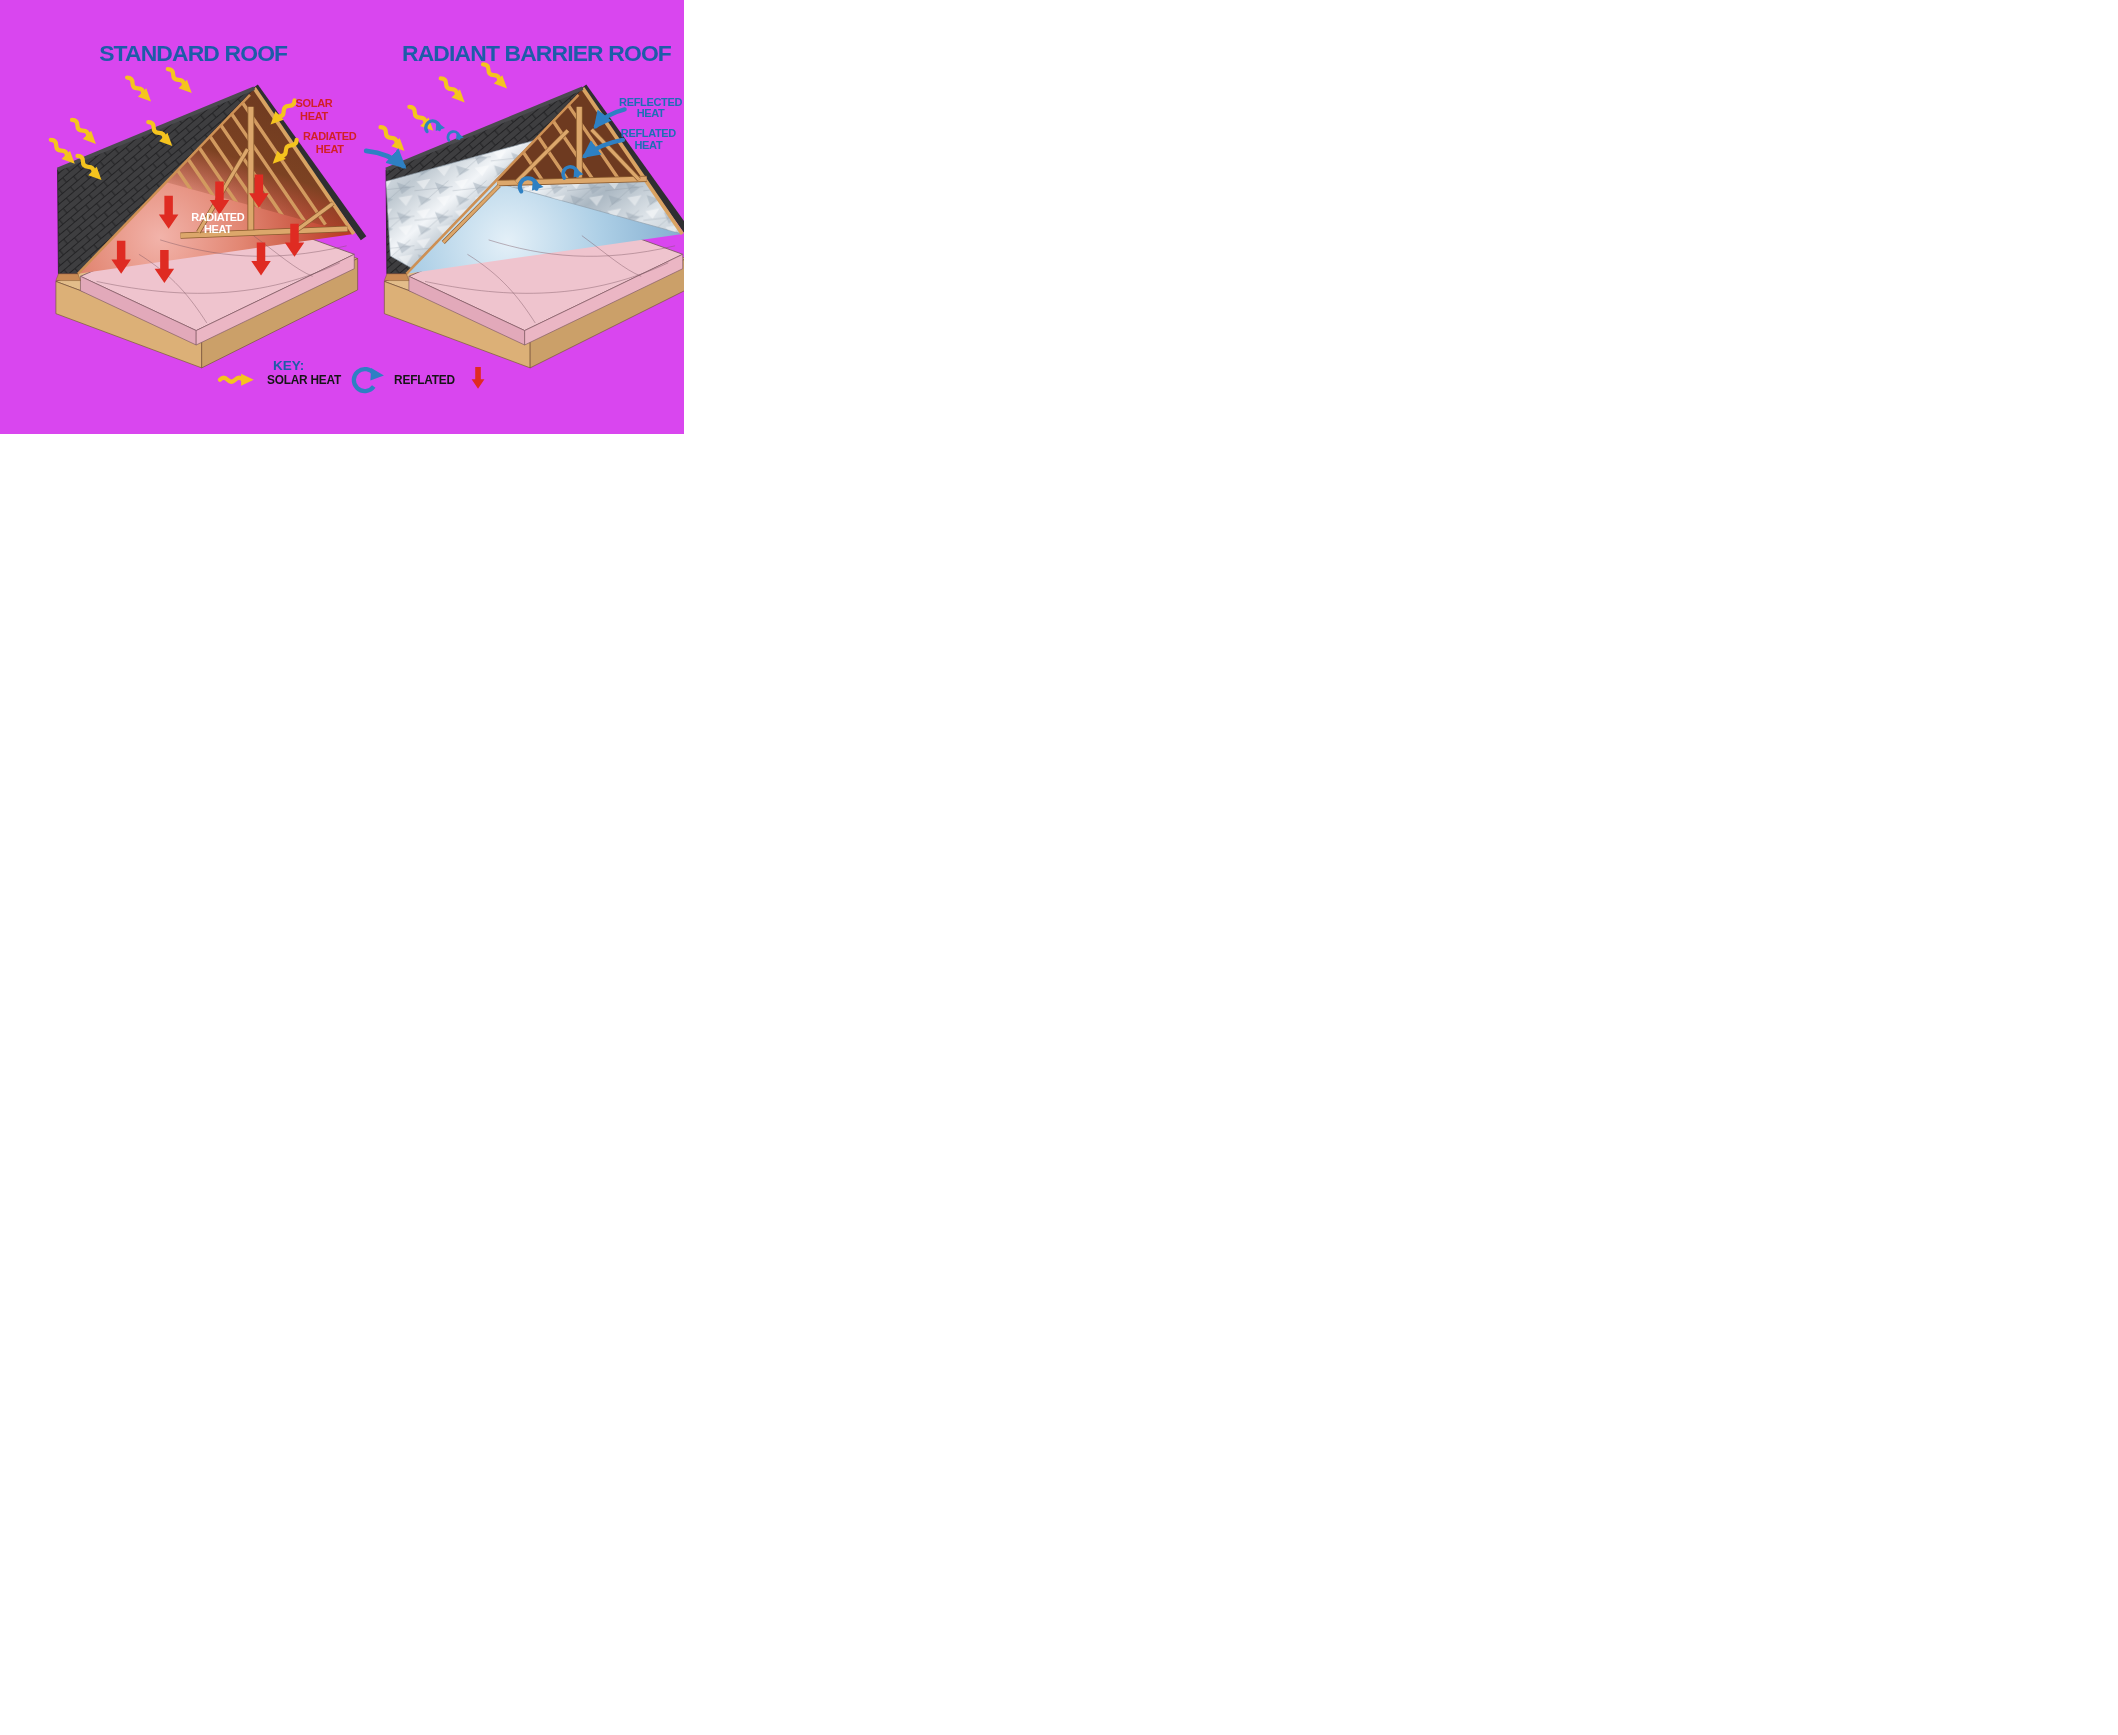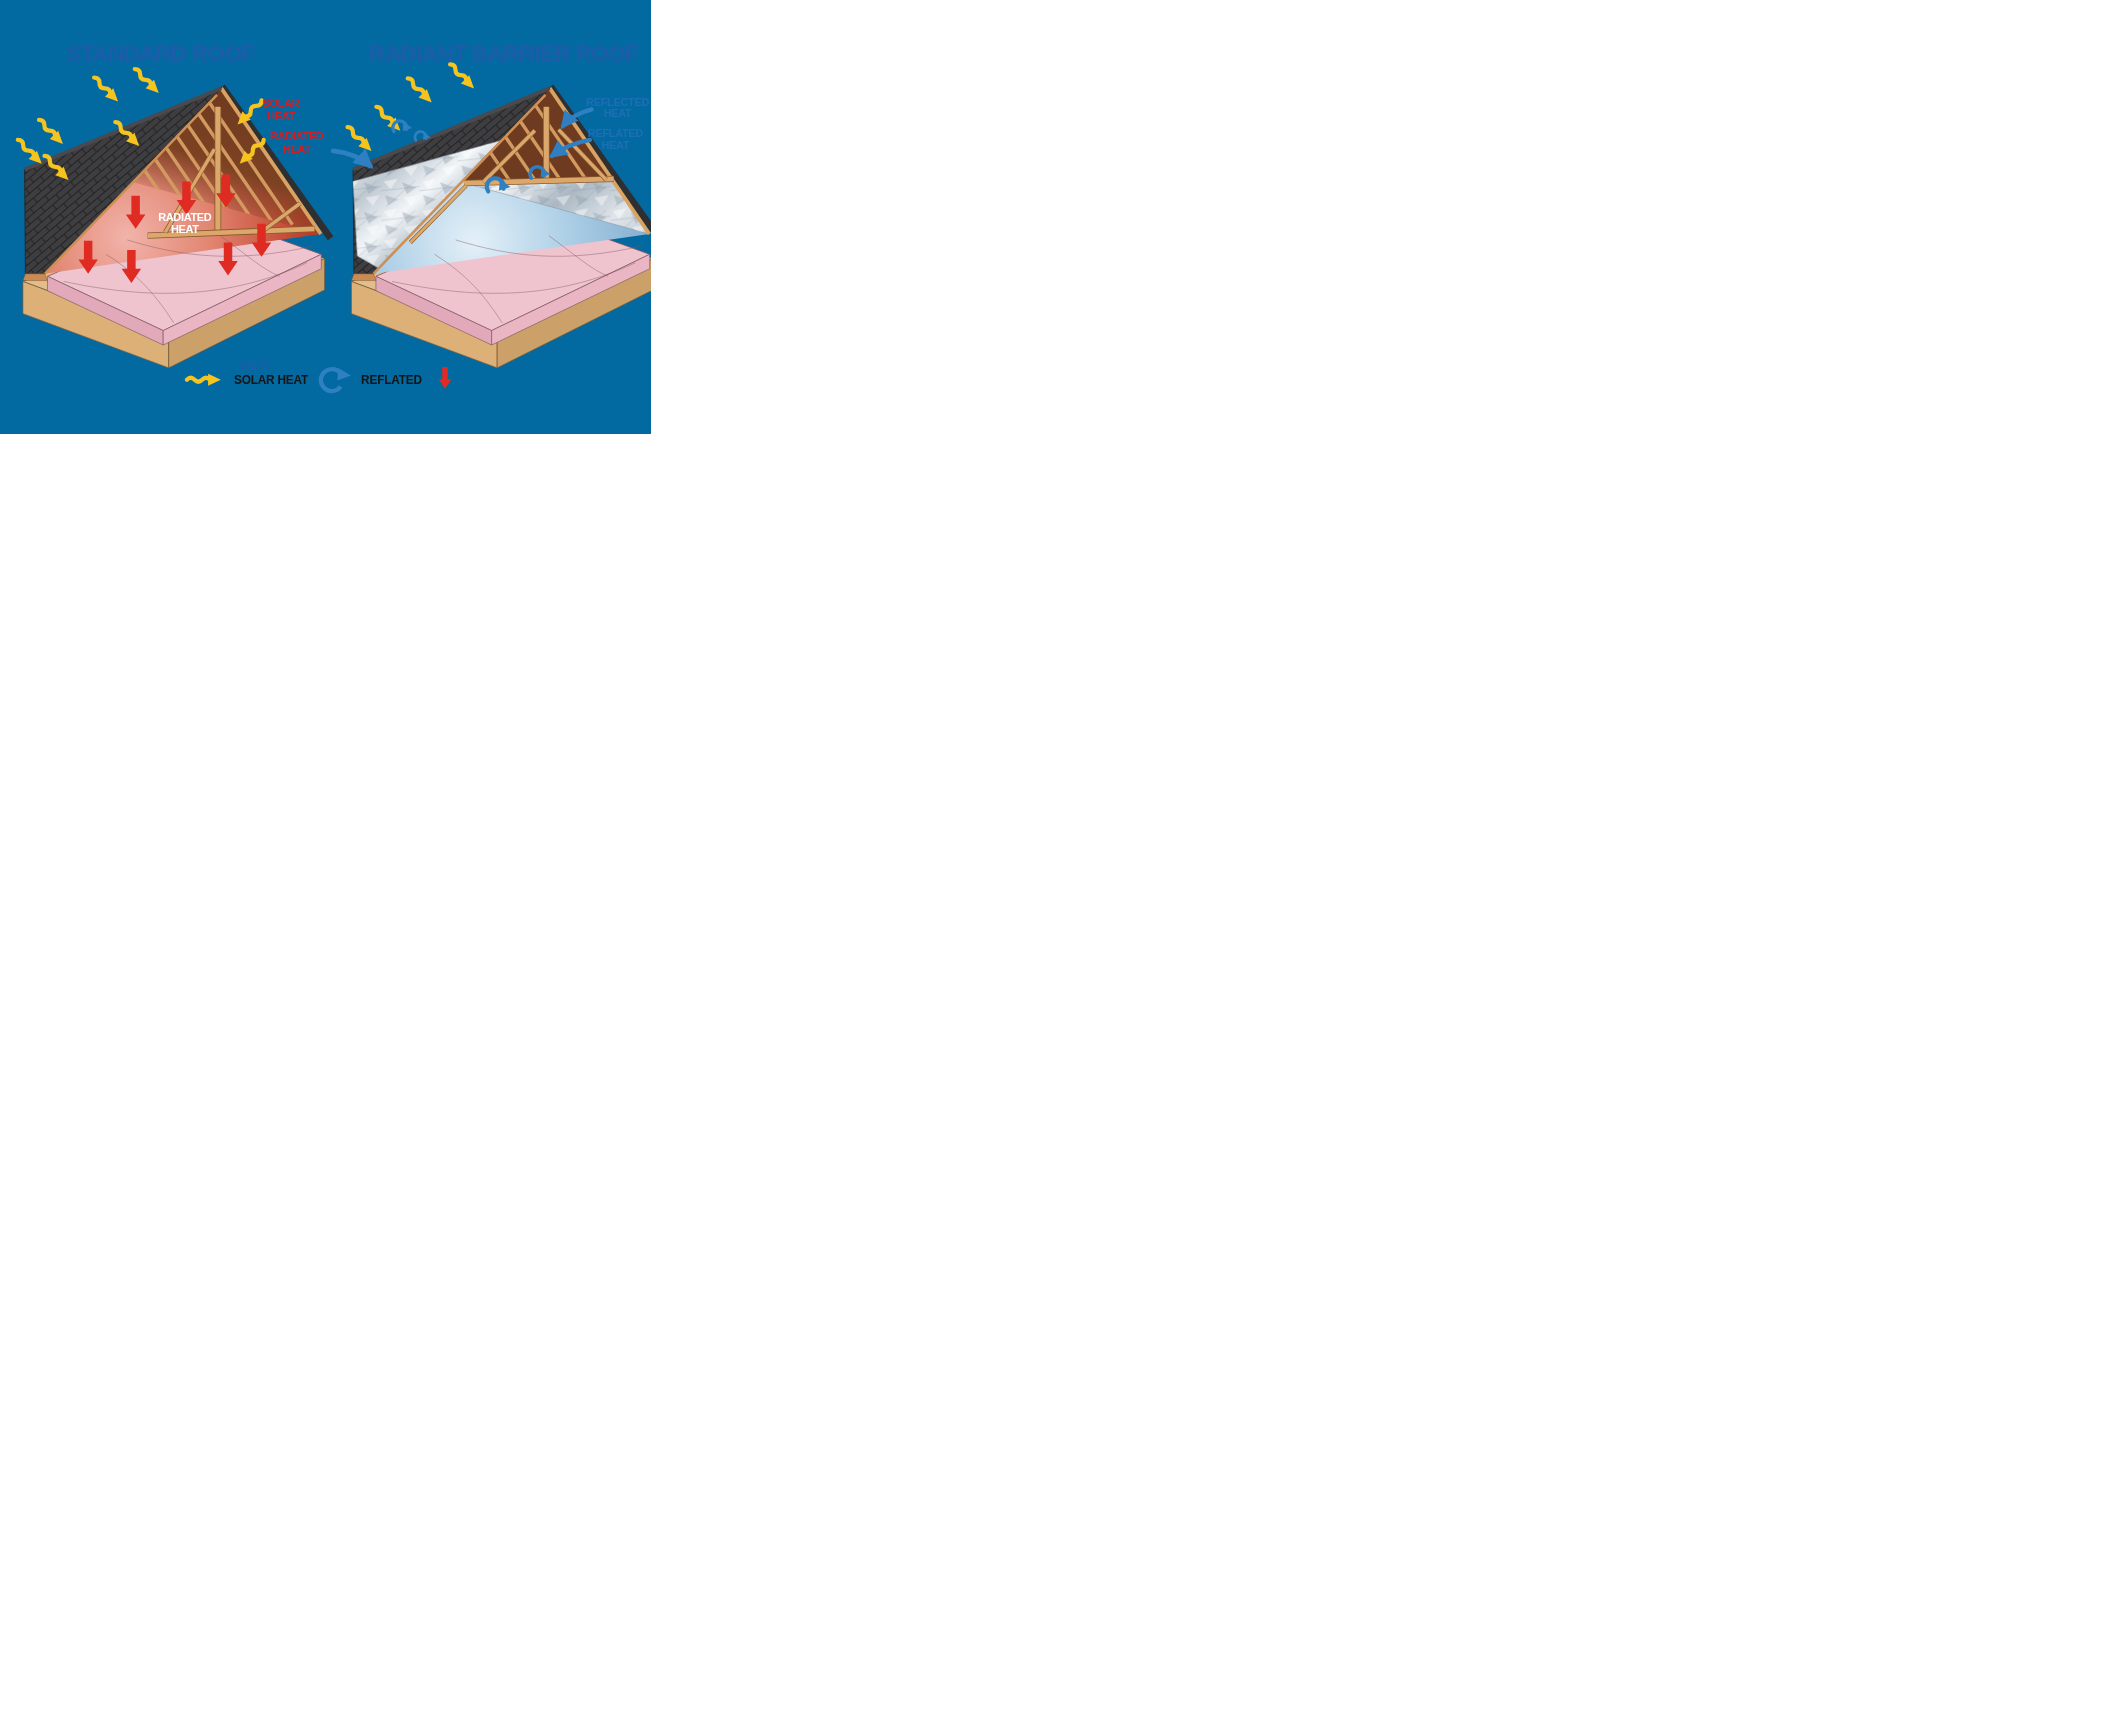--- a/index.html
+++ b/index.html
@@ -1,17 +1,17 @@
 <!DOCTYPE html>
 <html style="font-size:6.8px"><head>
 <meta charset="utf-8">
 <style>
   html,body{margin:0;padding:0;background:#ffffff;}
-  .page{width:651px;height:434px;position:relative;background:#0369a1;overflow:hidden;
-        font-family:"Liberation Sans", sans-serif;}
+  .page{width:651px;height:434px;position:relative;background:#d946ef;overflow:hidden;
+        font-family:"Liberation Sans", sans-serif;padding-left:33px;}
   svg text{font-family:"Liberation Sans", sans-serif;font-weight:bold;}
   .title{font-size:54px;letter-spacing:-2px;fill:#1d5ca8;}
   .lblred{font-size:26px;letter-spacing:-0.8px;fill:#d21f26;}
   .lblblue{font-size:26px;letter-spacing:-0.8px;fill:#1d6fb5;}
   .lblwhite{font-size:26px;letter-spacing:-0.8px;fill:#ffffff;}
   .keyhead{font-size:32px;fill:#1d5ca8;}
   .keylbl{font-size:28px;letter-spacing:-0.5px;fill:#151515;}
 </style>
 </head>
 <body>

